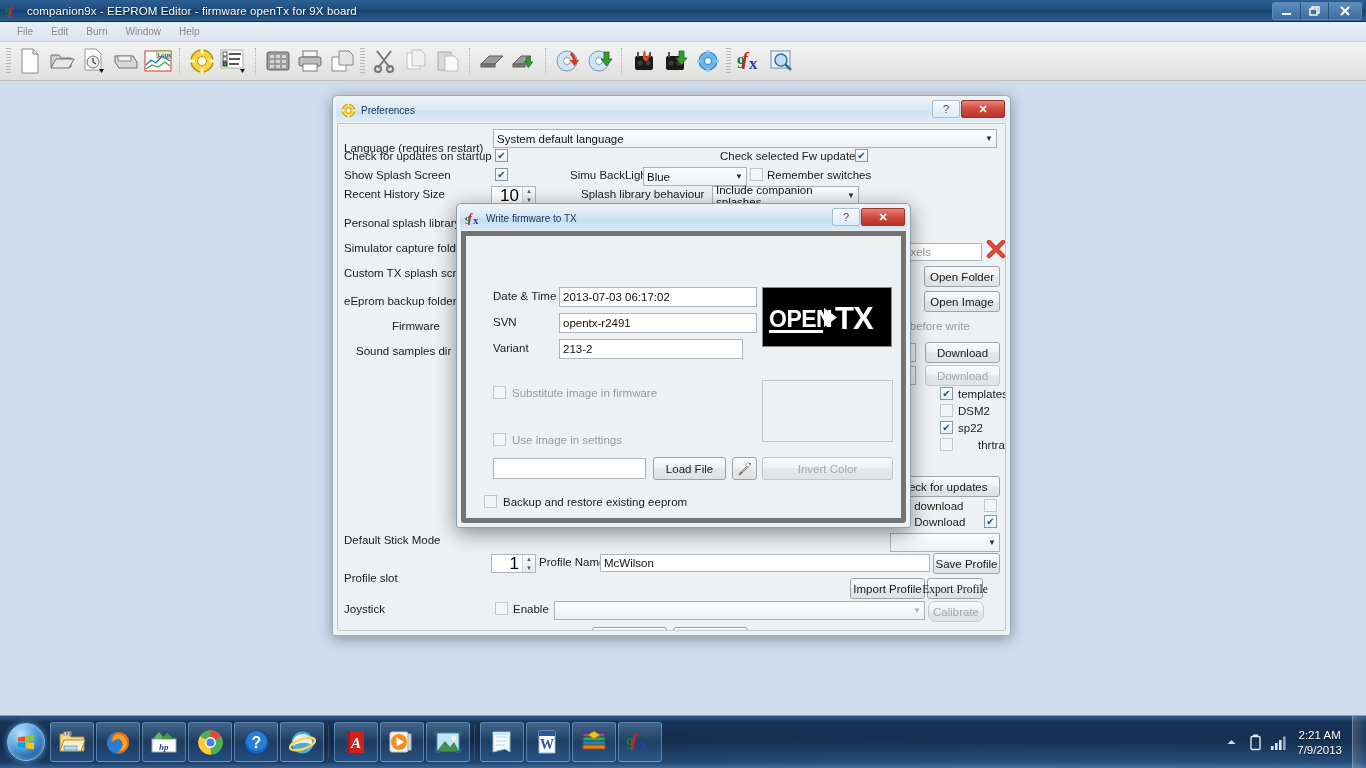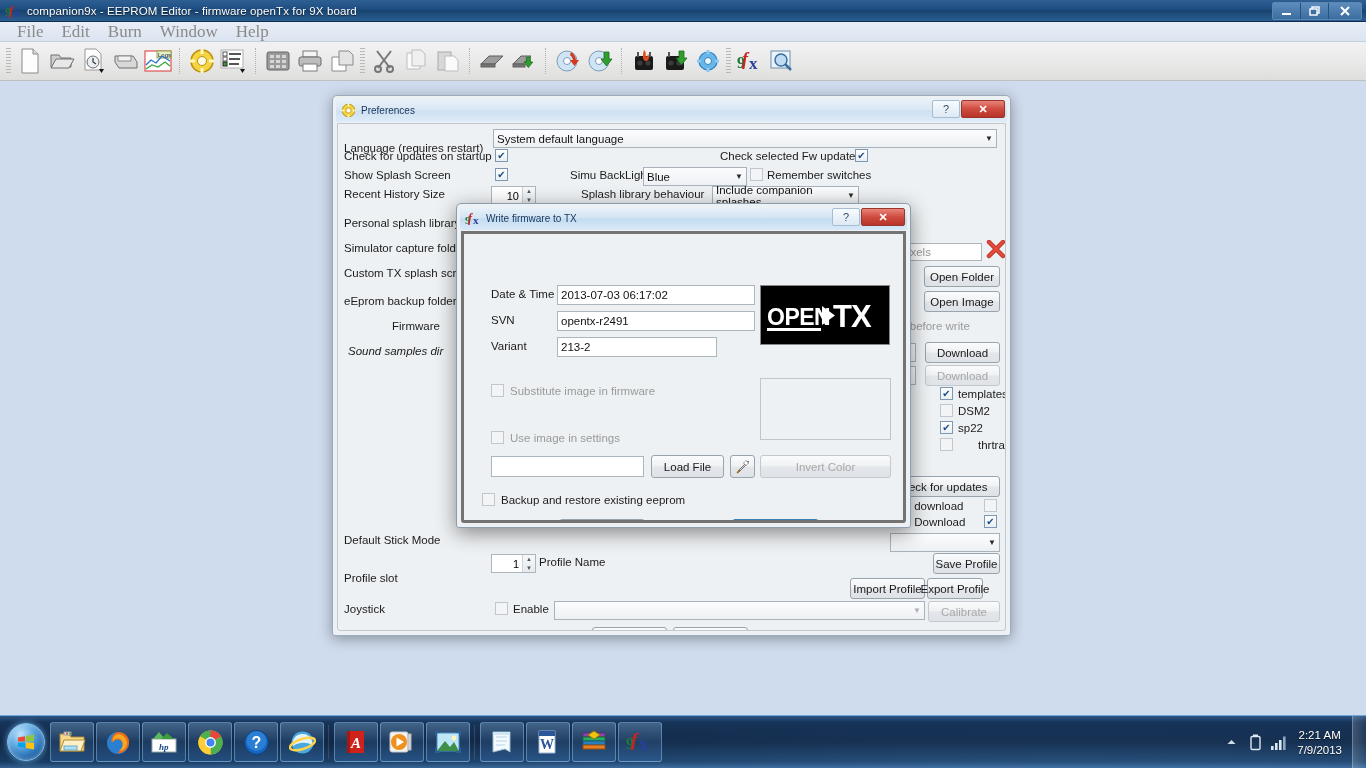--- a/index.html
+++ b/index.html
@@ -46,21 +46,21 @@
   }
   .win-controls .wb:last-child { border-right: none; width: 32px; }
 
   #app-menubar {
     position: absolute; left: 0; top: 22px; width: 1366px; height: 20px;
     background: linear-gradient(to bottom, #e8eef6, #dbe4f0);
     border-bottom: 1px solid #c3cfdd;
     display: flex; align-items: center; padding-left: 8px;
   }
   #app-menubar .mi {
-    padding: 2px 9px; font-size: 17px; color: #8a8a8a; font-family: Liberation Serif, serif;
+    padding: 2px 9px; font-size: 10px; color: #8a8a8a;
   }
 
   #app-toolbar {
     position: absolute; left: 0; top: 42px; width: 1366px; height: 39px;
     background: linear-gradient(to bottom, #f2f2f2 0%, #eaeaea 50%, #dededc 100%);
     border-bottom: 1px solid #bfbfbf;
     display: flex; align-items: center; padding-left: 4px;
   }
   .tbtn {
     width: 30px; height: 32px; margin: 0 1px;
@@ -167,21 +167,21 @@
     border: 1px solid #7d98b0;
     display: inline-flex; align-items: center; justify-content: center;
     font-size: 10px; color: #1a4f8a; line-height: 1;
   }
   .cbx.disabled { border-color: #c1c7cc; background: #f2f4f5; color: transparent; }
 
   .spin {
     display: flex; align-items: stretch;
     border: 1px solid #aeb6bd; background: #fff; height: 19px;
   }
-  .spin .v { width: 30px; text-align: right; padding-right: 3px; font-size: 11px;
+  .spin .v { width: 30px; text-align: right; padding-right: 3px; font-size: 17px;
              display: flex; align-items: center; justify-content: flex-end; }
   .spin .ar {
     width: 13px; display: flex; flex-direction: column; border-left: 1px solid #cdd3d8;
     background: linear-gradient(to bottom,#f7f8f9,#e7eaee);
   }
   .spin .ar div { flex: 1; display: flex; align-items: center; justify-content: center;
                   font-size: 6px; color: #4a5560; }
 
   
   #fw-dialog {
@@ -189,21 +189,21 @@
     background: #eef1f3;
     border: 1px solid #8c9db0;
     border-radius: 5px 5px 3px 3px;
     box-shadow: 0 5px 20px rgba(0,0,0,0.45);
     padding: 3px;
   }
   #fw-dialog .dlg-titlebar {
     background: linear-gradient(to bottom, #eaf2f9 0%, #d2e4f4 48%, #c3dcf1 52%, #d9e9f8 100%);
   }
   #fw-dialog .dlg-body {
-    background: #eef1f3; border: 3px solid #737373;
+    background: #eef1f3; border: 5px solid #737373;
   }
 
   .opentx-logo {
     background: #000; display: flex; align-items: center; justify-content: center;
     border: 1px solid #888;
   }
 
   
   #taskbar {
     position: absolute; left: 0; top: 715px; width: 1366px; height: 53px;
@@ -548,21 +548,21 @@
       <div class="combo" style="position:absolute; left:374px; top:62px; width:147px;">
         <span>Include companion splashes</span>
         <span class="arr">▼</span>
       </div>
 
       <div style="position:absolute; left:6px; top:93px;" class="lbl">Personal splash library</div>
       <div style="position:absolute; left:6px; top:118px; width:122px; overflow:hidden;" class="lbl">Simulator capture folder</div>
       <div style="position:absolute; left:6px; top:143px; width:122px; overflow:hidden;" class="lbl">Custom TX splash screen</div>
       <div style="position:absolute; left:6px; top:171px;" class="lbl">eEprom backup folder</div>
       <div style="position:absolute; left:6px; top:196px;padding-left:48px;" class="lbl">Firmware</div>
-      <div style="position:absolute; left:10px; top:221px;font-style:italic;" class="lbl">Sound samples dir</div>
+      <div style="position:absolute; left:18px; top:221px;" class="lbl">Sound samples dir</div>
 
       <div class="field" style="position:absolute; left:548px; top:119px; width:96px; color:#9a9a9a;">rt Pixels</div>
       <div style="position:absolute; left:648px; top:116px;">
         <svg width="20" height="20" viewBox="0 0 20 20">
           <path d="M3,2 L17,16 M17,2 L3,16" stroke="#c0392b" stroke-width="4.5" stroke-linecap="round"></path>
           <path d="M3,2 L17,16 M17,2 L3,16" stroke="#e74c3c" stroke-width="2.2" stroke-linecap="round"></path>
         </svg>
       </div>
       <div class="btn" style="position:absolute; left:586px; top:142px; width:76px;">Open Folder</div>
       <div class="btn" style="position:absolute; left:586px; top:167px; width:76px;">Open Image</div>
@@ -599,32 +599,33 @@
 
       <div style="position:absolute; left:6px; top:448px;" class="lbl">Profile slot</div>
       <div class="spin" style="position:absolute; left:153px; top:430px; width:45px;">
         <div class="v">1</div>
         <div class="ar">
             <div>▲</div>
             <div>▼</div>
           </div>
       </div>
       <div style="position:absolute; left:201px; top:432px;" class="lbl">Profile Name</div>
+      <div class="field" style="position:absolute; left:262px; top:430px; width:330px;">McWilson</div>
       <div class="btn" style="position:absolute; left:595px; top:429px; width:67px;">Save Profile</div>
       <div class="btn" style="position:absolute; left:512px; top:454px; width:75px;">Import Profile</div>
-      <div class="btn" style="position:absolute; left:589px; top:454px; width:56px;">Export Profile</div>
+      <div class="btn" style="position:absolute; left:589px; top:454px; width:56px;font-family:Liberation Serif, serif;">Export Profile</div>
 
       <div style="position:absolute; left:6px; top:479px;" class="lbl">Joystick</div>
       <div class="cbx disabled" style="position:absolute; left:157px; top:478px;"></div>
       <div style="position:absolute; left:175px; top:479px;" class="lbl">Enable</div>
       <div class="combo disabled" style="position:absolute; left:216px; top:477px; width:371px;">
         <span></span>
         <span class="arr">▼</span>
       </div>
-      <div class="btn disabled" style="position:absolute; left:590px; top:477px; width:72px;">Calibrate</div>
+      <div class="btn disabled" style="position:absolute; left:590px; top:477px; width:56px;border-radius:7px;">Calibrate</div>
 
       <div class="btn" style="position:absolute; left:254px; top:503px; width:75px; height:23px;">OK</div>
       <div class="btn" style="position:absolute; left:335px; top:503px; width:75px; height:23px;">Cancel</div>
     </div>
   </div>
 
   <div id="fw-dialog">
     <div class="dlg-titlebar">
       <span style="display:flex">
         <svg width="16" height="15" viewBox="0 0 16 15">
@@ -642,21 +643,21 @@
 
     <div class="dlg-body">
 
       <div style="position:absolute; left:27px; top:54px;" class="lbl">Date &amp; Time</div>
       <div class="field" style="position:absolute; left:93px; top:51px; width:198px; height:20px;">2013-07-03 06:17:02</div>
 
       <div style="position:absolute; left:27px; top:80px;" class="lbl">SVN</div>
       <div class="field" style="position:absolute; left:93px; top:77px; width:198px; height:20px;">opentx-r2491</div>
 
       <div style="position:absolute; left:27px; top:106px;" class="lbl">Variant</div>
-      <div class="field" style="position:absolute; left:93px; top:103px; width:160px; height:20px;">213-2</div>
+      <div class="field" style="position:absolute; left:93px; top:103px; width:184px; height:20px;">213-2</div>
 
       <div class="opentx-logo" style="position:absolute; left:296px; top:51px; width:130px; height:60px;">
         <svg width="120" height="44" viewBox="0 0 120 44">
           <text x="2" y="32" font-family="Liberation Sans, sans-serif" font-size="23" font-weight="bold" fill="#ffffff" letter-spacing="-0.5">OPEN</text>
           <rect x="2" y="35" width="54" height="3" fill="#ffffff"></rect>
           <path d="M57,13 L70,22.5 L57,32 Z" fill="#ffffff"></path>
           <text x="68" y="34" font-family="Liberation Sans, sans-serif" font-size="31" font-weight="bold" fill="#ffffff" letter-spacing="-1">TX</text>
         </svg>
       </div>
 

